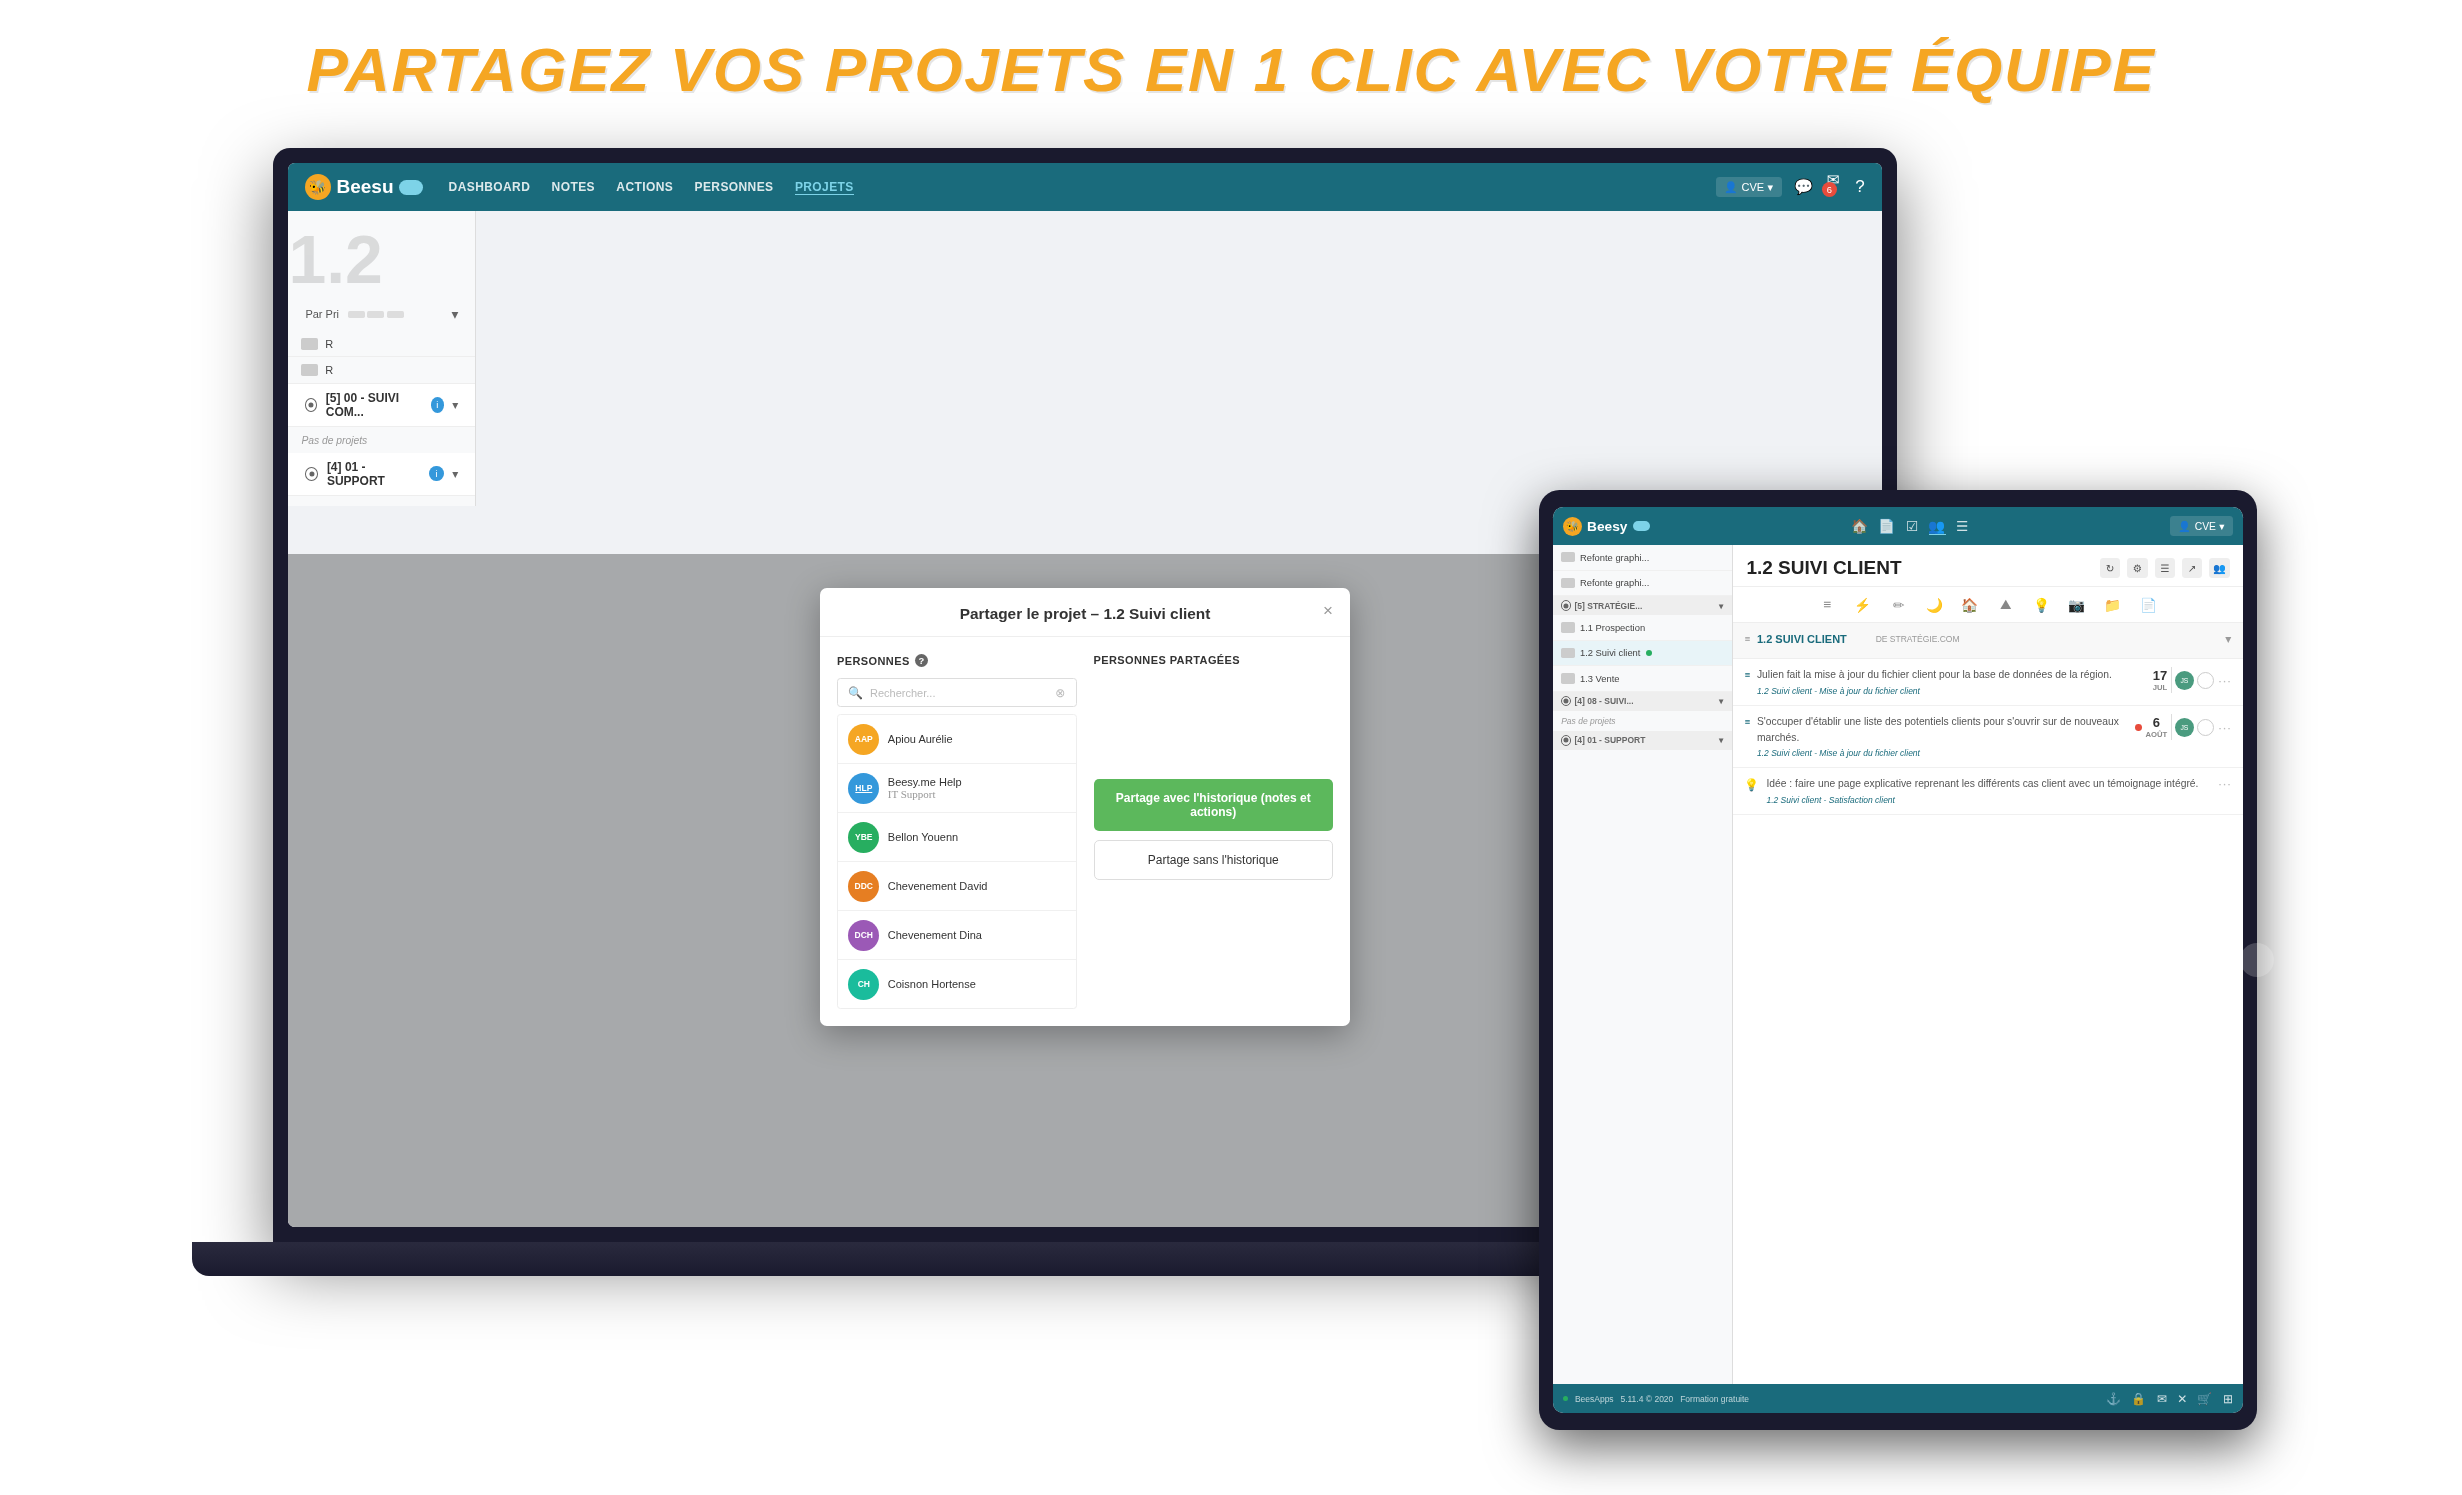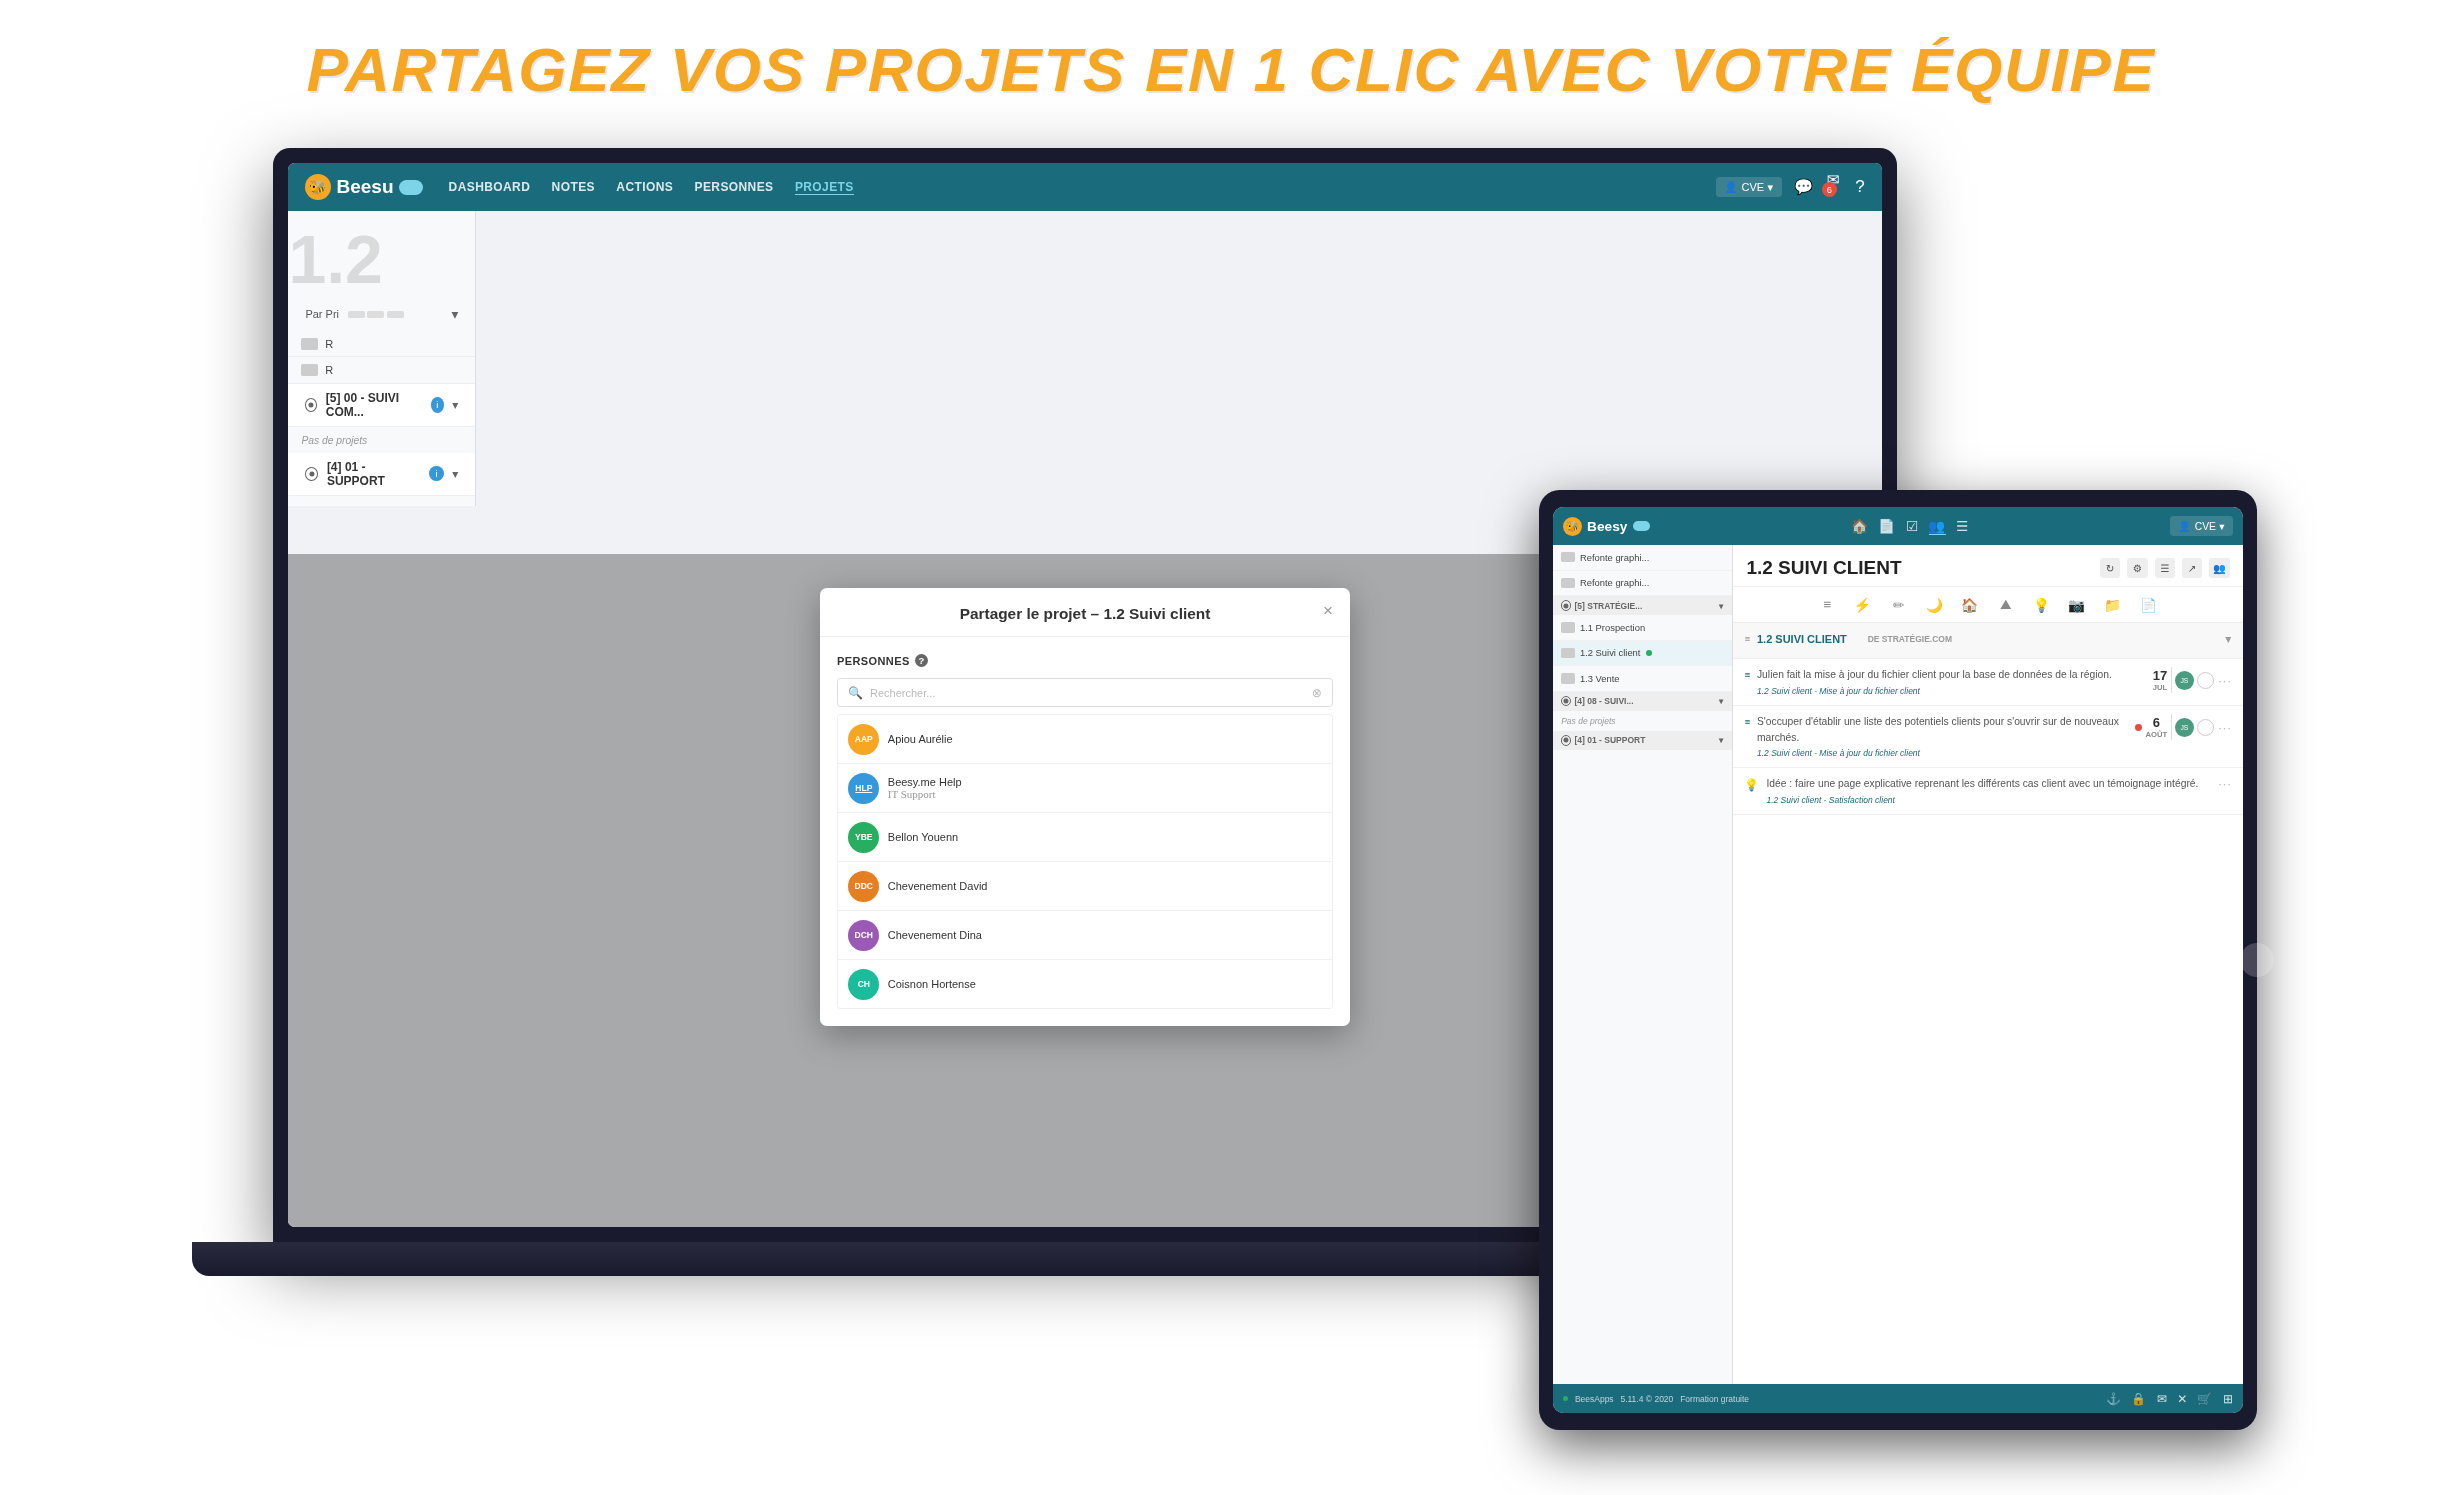--- a/index.html
+++ b/index.html
@@ -928,20 +928,28 @@
                         </div>
                       </div>
                       <div class="person-item">
                         <div class="avatar teal">CH</div>
                         <div class="person-info">
                           <div class="person-name">Coisnon Hortense</div>
                         </div>
                       </div>
                     </div>
                   </div>
+                  <div class="modal-right">
+                    <div class="modal-section-title">
+                      <span>PERSONNES PARTAGÉES</span>
+                    </div>
+                    <div style="flex:1; min-height:103px;"></div>
+                    <button class="share-btn-green">Partage avec l'historique (notes et actions)</button>
+                    <button class="share-btn-white">Partage sans l'historique</button>
+                  </div>
                 </div>
               </div>
             </div>
           </div>
         </div>
 
       </div>
     </div>
     <div class="laptop-base"></div>
   </div>
@@ -1062,21 +1070,21 @@
               <div class="note-type-icon">📁</div>
               <div class="note-type-icon">📄</div>
             </div>
 
             <div>
 
               <div class="tablet-note-item" style="background:#f8f8f8;border-bottom:1.7px solid #eee;">
                 <div class="tablet-note-header">
                   <span style="font-size:9.4px;color:#999;">≡</span>
                   <span class="tablet-note-title">1.2 SUIVI CLIENT</span>
-                  <span style="font-size:8.5px;color:#999;margin-left:14px;font-weight:bold;">DE STRATÉGIE.COM</span>
+                  <span style="font-size:8.5px;color:#999;margin-left:22px;">DE STRATÉGIE.COM</span>
                   <span style="margin-left:auto;color:#999;font-size:12px;">▾</span>
                 </div>
               </div>
 
               <div class="tablet-note-item">
                 <div style="display:flex;align-items:flex-start;gap:6.8px;">
                   <span style="font-size:9.4px;color:#1a6b7c;margin-top:1.7px;">≡</span>
                   <div style="flex:1;">
                     <div class="tablet-note-content">Julien fait la mise à jour du fichier client pour la base de données de la région.</div>
                     <div class="tablet-note-ref">1.2 Suivi client - Mise à jour du fichier client</div>

